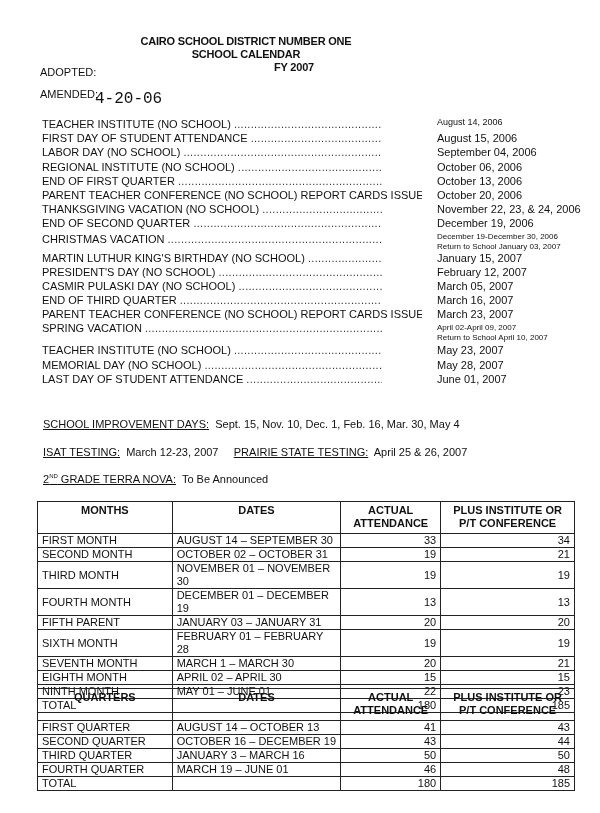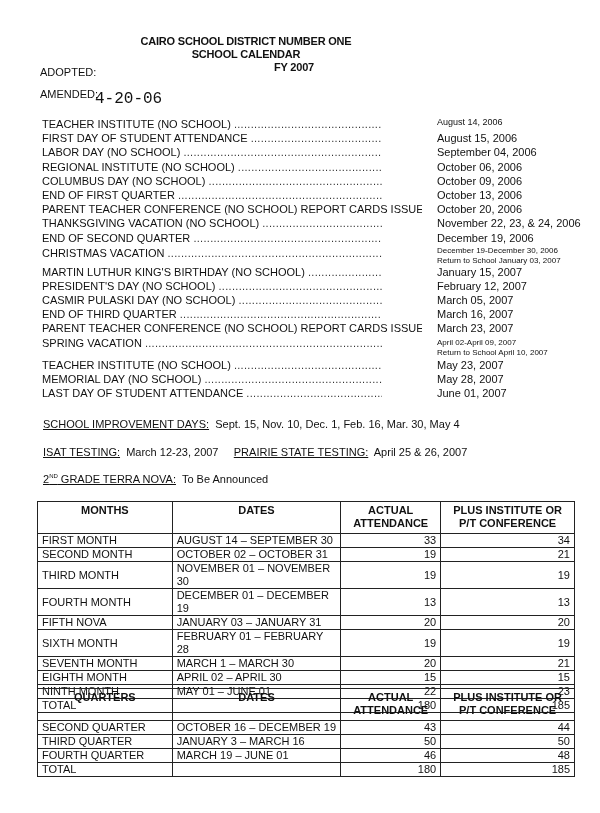--- a/index.html
+++ b/index.html
@@ -49,24 +49,20 @@
     </div>
   <div class="ev">
       <span class="lbl"><span>LABOR DAY (NO SCHOOL) </span><span class="dots">.............................................................</span></span>
       <span class="dt">September 04, 2006</span>
     </div>
   <div class="ev">
       <span class="lbl"><span>REGIONAL INSTITUTE (NO SCHOOL) </span><span class="dots">............................................</span></span>
       <span class="dt">October 06, 2006</span>
     </div>
   <div class="ev">
-      <span class="lbl"><span>COLUMBUS DAY (NO SCHOOL) </span><span class="dots">....................................................</span></span>
-      <span class="dt">October 09, 2006</span>
-    </div>
-  <div class="ev">
       <span class="lbl"><span>END OF FIRST QUARTER </span><span class="dots">...............................................................</span></span>
       <span class="dt">October 13, 2006</span>
     </div>
   <div class="ev">
       <span class="lbl" style="width:380px;"><span>PARENT TEACHER CONFERENCE (NO SCHOOL) REPORT CARDS ISSUED</span></span>
       <span class="dt">October 20, 2006</span>
     </div>
   <div class="ev">
       <span class="lbl"><span>THANKSGIVING VACATION (NO SCHOOL) </span><span class="dots">.......................................</span></span>
       <span class="dt">November 22, 23, &amp; 24, 2006</span>
@@ -168,21 +164,21 @@
         <td class="num">19</td>
         <td class="num">19</td>
       </tr>
     <tr>
         <td>FOURTH MONTH</td>
         <td>DECEMBER 01 – DECEMBER 19</td>
         <td class="num">13</td>
         <td class="num">13</td>
       </tr>
     <tr>
-        <td>FIFTH NOVA</td>
+        <td>FIFTH PARENT</td>
         <td>JANUARY 03 – JANUARY 31</td>
         <td class="num">20</td>
         <td class="num">20</td>
       </tr>
     <tr>
         <td>SIXTH MONTH</td>
         <td>FEBRUARY 01 – FEBRUARY 28</td>
         <td class="num">19</td>
         <td class="num">19</td>
       </tr>
@@ -223,20 +219,26 @@
   <thead>
     <tr>
       <th>QUARTERS</th>
       <th>DATES</th>
       <th>ACTUAL ATTENDANCE</th>
       <th>PLUS INSTITUTE OR P/T CONFERENCE</th>
     </tr>
   </thead>
   <tbody>
     <tr>
+        <td>FIRST QUARTER</td>
+        <td>AUGUST 14 – OCTOBER 13</td>
+        <td class="num">41</td>
+        <td class="num">43</td>
+      </tr>
+    <tr>
         <td>SECOND QUARTER</td>
         <td>OCTOBER 16 – DECEMBER 19</td>
         <td class="num">43</td>
         <td class="num">44</td>
       </tr>
     <tr>
         <td>THIRD QUARTER</td>
         <td>JANUARY 3 – MARCH 16</td>
         <td class="num">50</td>
         <td class="num">50</td>

